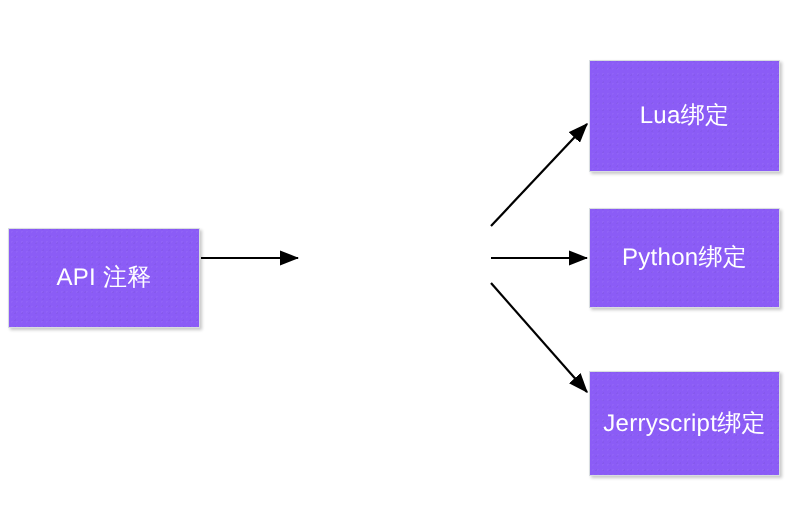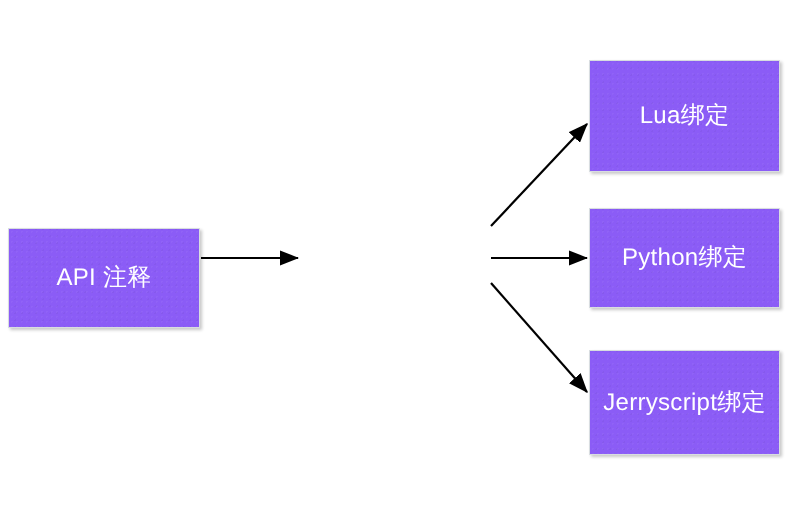--- a/index.html
+++ b/index.html
@@ -57,21 +57,21 @@
   }
   .node > span {
     position: relative;
     z-index: 1;
   }
 
   #node-api       { left: 8px;   top: 208px; width: 192px; height: 100px; margin-top: 20px; }
   #node-idl       { left: 300px; top: 208px; width: 190px; height: 100px; }
   #node-lua       { left: 589px; top: 60px;  width: 191px; height: 112px; }
   #node-python    { left: 589px; top: 208px; width: 191px; height: 100px; justify-content: center; }
-  #node-jerry     { left: 589px; top: 350px; width: 191px; height: 105px; }
+  #node-jerry     { left: 589px; top: 371px; width: 191px; height: 105px; }
 </style>
 </head>
 <body>
 
 <div id="canvas">
 
   <svg id="arrow-layer" viewBox="0 0 800 511" width="800" height="511" xmlns="http://www.w3.org/2000/svg">
     <defs>
       <marker id="arrowhead" markerWidth="9" markerHeight="7" refX="8.4" refY="3.5" orient="auto" markerUnits="strokeWidth">
         <path d="M0,0 L9,3.5 L0,7 Z" fill="#000000"></path>

